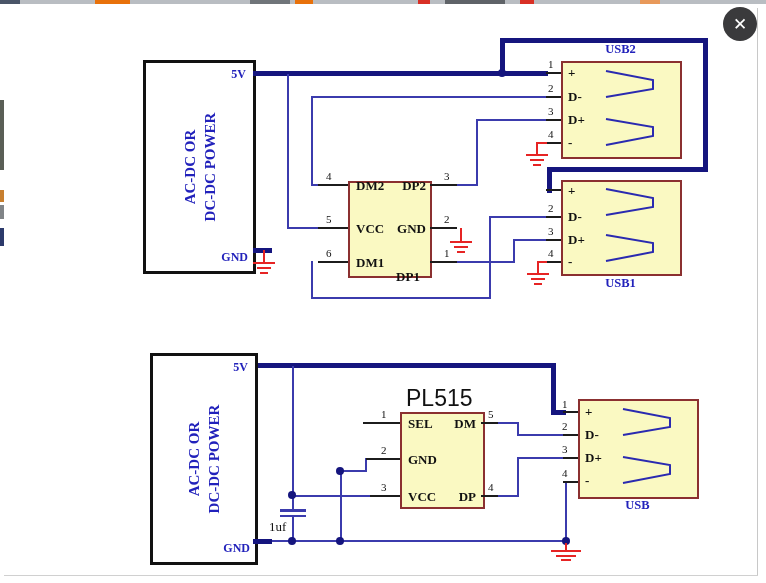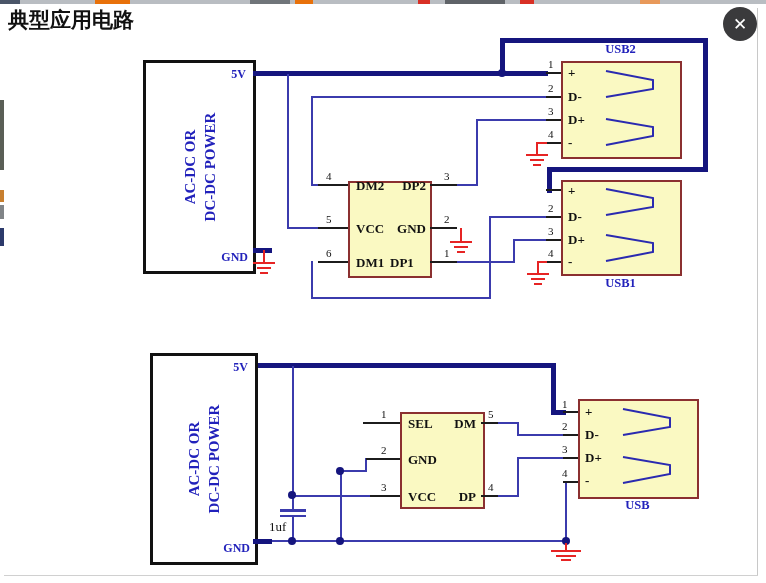--- a/index.html
+++ b/index.html
@@ -46,21 +46,20 @@
   <div class="edge" style="left:445px;top:0;width:60px;height:4px;background:#5f6368;"></div>
   <div class="edge" style="left:520px;top:0;width:14px;height:4px;background:#d93025;"></div>
   <div class="edge" style="left:640px;top:0;width:20px;height:4px;background:#e8995a;"></div>
   <div class="edge" style="left:0;top:100px;width:4px;height:70px;background:#5a5f56;"></div>
   <div class="edge" style="left:0;top:190px;width:4px;height:12px;background:#c87f2f;"></div>
   <div class="edge" style="left:0;top:205px;width:4px;height:14px;background:#808487;"></div>
   <div class="edge" style="left:0;top:228px;width:4px;height:18px;background:#2c3a6b;"></div>
   <div class="edge" style="left:757px;top:8px;width:1px;height:567px;background:#c8c8c8;"></div>
   <div class="edge" style="left:4px;top:575px;width:754px;height:1px;background:#d0d0d0;"></div>
 
-  <div id="page-title">典型应用电路</div>
   <div id="close-btn">
     <span>✕</span>
   </div>
 
   <div class="pwr" style="left:143px;top:60px;width:107px;height:208px;">
     <div class="vtext">
       <div>AC-DC OR</div>
         <div>DC-DC POWER</div>
     </div>
     <div class="bluelbl" style="right:7px;top:4px;">5V</div>
@@ -105,21 +104,21 @@
   <div class="pinlbl" style="left:356px;top:255px;">DM1</div>
 
   <div class="st" style="left:430px;top:184px;width:27px;height:2px;"></div>
   <div class="st" style="left:430px;top:227px;width:27px;height:2px;"></div>
   <div class="st" style="left:430px;top:261px;width:27px;height:2px;"></div>
   <div class="num" style="left:444px;top:170px;">3</div>
   <div class="num" style="left:444px;top:213px;">2</div>
   <div class="num" style="left:444px;top:247px;">1</div>
   <div class="pinlbl" style="left:390px;top:178px;width:36px;text-align:right;">DP2</div>
   <div class="pinlbl" style="left:390px;top:221px;width:36px;text-align:right;">GND</div>
-  <div class="pinlbl" style="left:390px;top:255px;width:36px;text-align:left;">DP1</div>
+  <div class="pinlbl" style="left:390px;top:269px;width:36px;text-align:center;">DP1</div>
 
   <div class="usbtitle" style="left:561px;top:42px;width:119px;">USB2</div>
   <div class="usbbox" style="left:561px;top:61px;width:117px;height:94px;"></div>
   <svg style="left:605px;top:70px;" width="72" height="84">
     <path d="M1,1 L48,10 L48,19 L1,27" fill="none" stroke="#2a2ab0" stroke-width="2"></path>
     <path d="M1,49 L48,57 L48,66 L1,75" fill="none" stroke="#2a2ab0" stroke-width="2"></path>
   </svg>
   <div class="st" style="left:546px;top:72px;width:15px;height:2px;"></div>
   <div class="st" style="left:546px;top:96px;width:15px;height:2px;"></div>
   <div class="st" style="left:546px;top:119px;width:15px;height:2px;"></div>
@@ -211,20 +210,21 @@
   <div class="w" style="left:565px;top:481px;width:2px;height:60px;"></div>
 
   <div class="dot" style="left:288px;top:491px;"></div>
   <div class="dot" style="left:288px;top:537px;"></div>
   <div class="dot" style="left:336px;top:467px;"></div>
   <div class="dot" style="left:336px;top:537px;"></div>
   <div class="dot" style="left:562px;top:537px;"></div>
 
   <div class="caplbl" style="left:269px;top:519px;">1uf</div>
 
+  <div class="chipname" style="left:406px;top:385px;">PL515</div>
   <div class="chip" style="left:400px;top:412px;width:81px;height:93px;"></div>
   <div class="st" style="left:363px;top:422px;width:37px;height:2px;"></div>
   <div class="st" style="left:366px;top:458px;width:34px;height:2px;"></div>
   <div class="st" style="left:370px;top:495px;width:30px;height:2px;"></div>
   <div class="num" style="left:381px;top:408px;">1</div>
   <div class="num" style="left:381px;top:444px;">2</div>
   <div class="num" style="left:381px;top:481px;">3</div>
   <div class="pinlbl" style="left:408px;top:416px;">SEL</div>
   <div class="pinlbl" style="left:408px;top:452px;">GND</div>
   <div class="pinlbl" style="left:408px;top:489px;">VCC</div>

